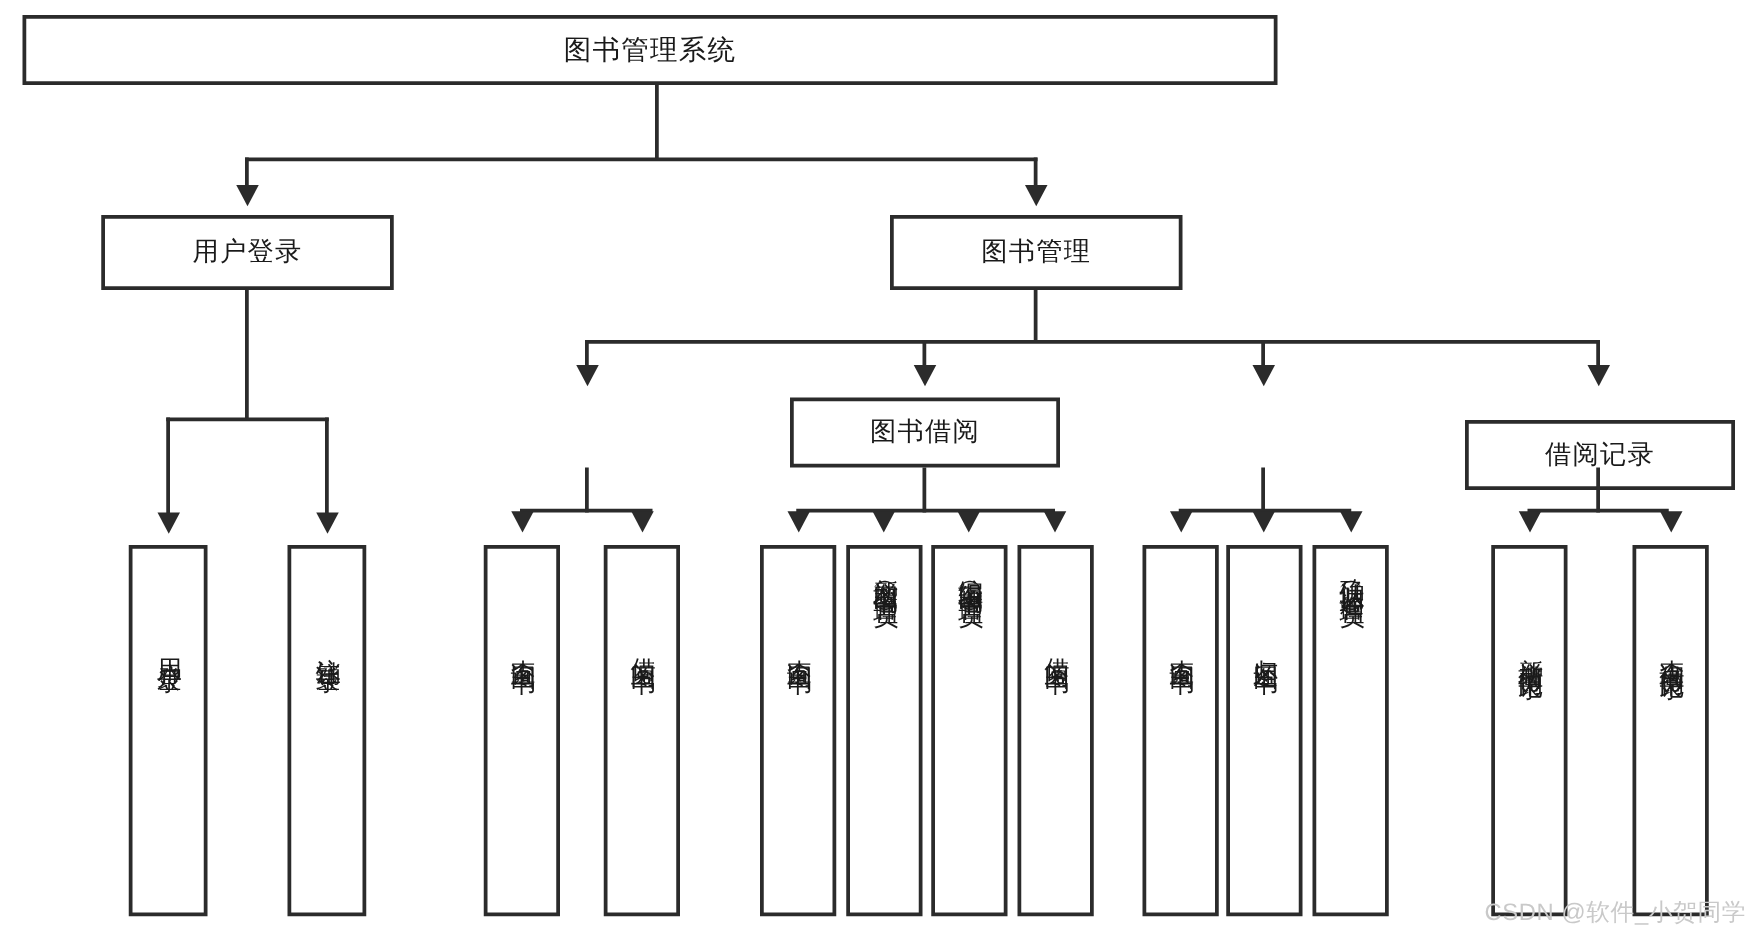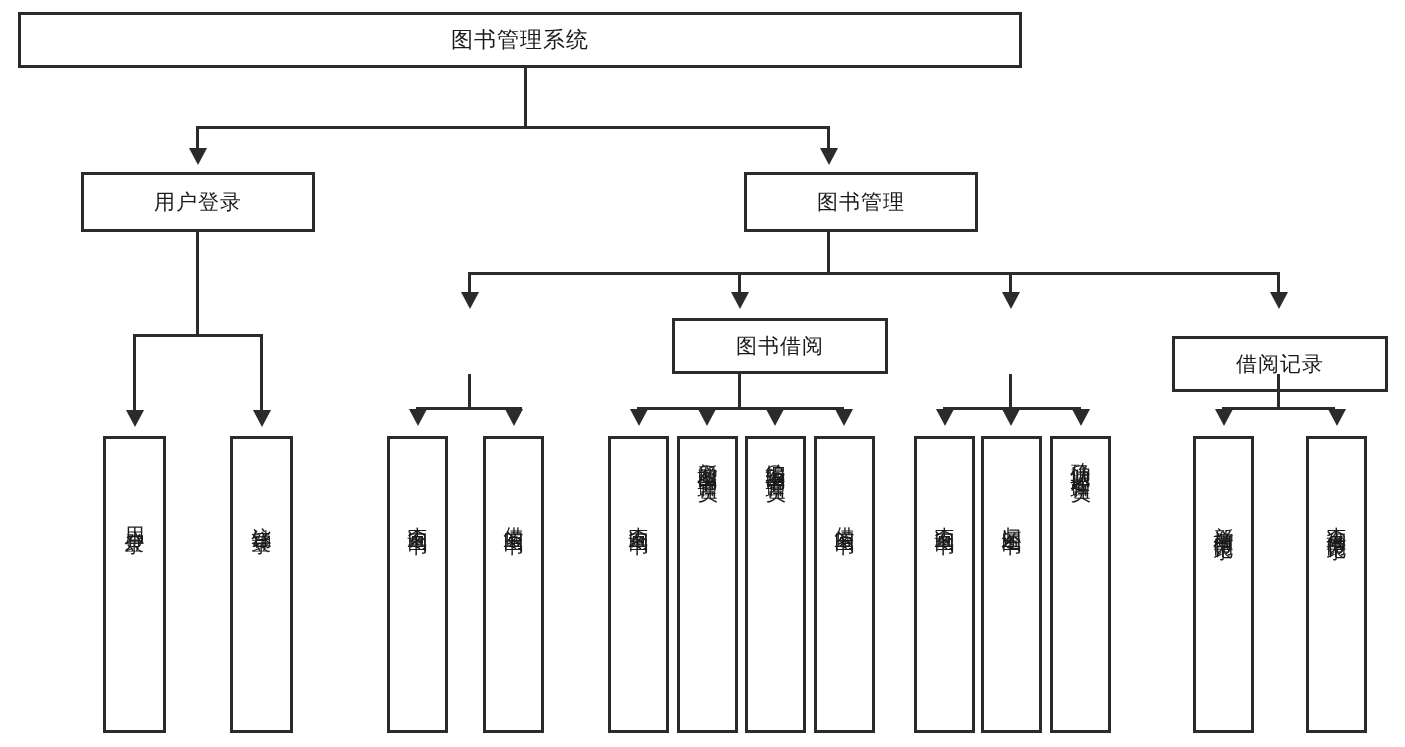--- a/index.html
+++ b/index.html
@@ -99,21 +99,21 @@
   <div class="conn hline" style="left:196px; top:126px; width:634px; height:3px;"></div>
 
   <div class="conn vline" style="left:196px; top:126px; width:3px; height:24px;"></div>
   <div class="arrow" style="left:189px; top:148px;"></div>
   <div class="conn vline" style="left:827px; top:126px; width:3px; height:24px;"></div>
   <div class="arrow" style="left:820px; top:148px;"></div>
 
   <div class="node level2" style="left:81px; top:172px; width:234px; height:60px;">
     <span class="label">用户登录</span>
   </div>
-  <div class="node level2" style="left:744px; top:172px; width:234px; height:60px;">
+  <div class="node level2" style="left:712px; top:172px; width:234px; height:60px;">
     <span class="label">图书管理</span>
   </div>
 
   <div class="conn vline" style="left:196px; top:232px; width:3px; height:104px;"></div>
   <div class="conn hline" style="left:133px; top:334px; width:130px; height:3px;"></div>
   <div class="conn vline" style="left:133px; top:334px; width:3px; height:78px;"></div>
   <div class="arrow" style="left:126px; top:410px;"></div>
   <div class="conn vline" style="left:260px; top:334px; width:3px; height:78px;"></div>
   <div class="arrow" style="left:253px; top:410px;"></div>
 
@@ -125,21 +125,21 @@
 
   <div class="conn vline" style="left:738px; top:272px; width:3px; height:22px;"></div>
   <div class="arrow" style="left:731px; top:292px;"></div>
 
   <div class="conn vline" style="left:1009px; top:272px; width:3px; height:22px;"></div>
   <div class="arrow" style="left:1002px; top:292px;"></div>
 
   <div class="conn vline" style="left:1277px; top:272px; width:3px; height:22px;"></div>
   <div class="arrow" style="left:1270px; top:292px;"></div>
 
-  <div class="node level3" style="left:632px; top:318px; width:216px; height:56px;margin-left:40px;">
+  <div class="node level3" style="left:632px; top:318px; width:216px; height:56px;">
     <span class="label">图书借阅</span>
   </div>
   <div class="node level3" style="left:1172px; top:336px; width:216px; height:56px;">
     <span class="label">借阅记录</span>
   </div>
 
   <div class="conn vline" style="left:468px; top:374px; width:3px; height:36px;"></div>
   <div class="conn hline" style="left:416px; top:407px; width:106px; height:3px;"></div>
   <div class="arrow" style="left:409px; top:409px;"></div>
   <div class="arrow" style="left:505px; top:409px;"></div>
@@ -199,14 +199,15 @@
     <span class="label">确认归还（管理员）</span>
   </div>
 
   <div class="node leaf mid" style="left:1193px; top:436px; width:61px; height:297px;">
     <span class="label">新增借阅记录</span>
   </div>
   <div class="node leaf mid" style="left:1306px; top:436px; width:61px; height:297px;">
     <span class="label">查询借阅记录</span>
   </div>
 
+  <div id="watermark">CSDN @软件_小贺同学</div>
 
 </div>
 
 </body></html>

